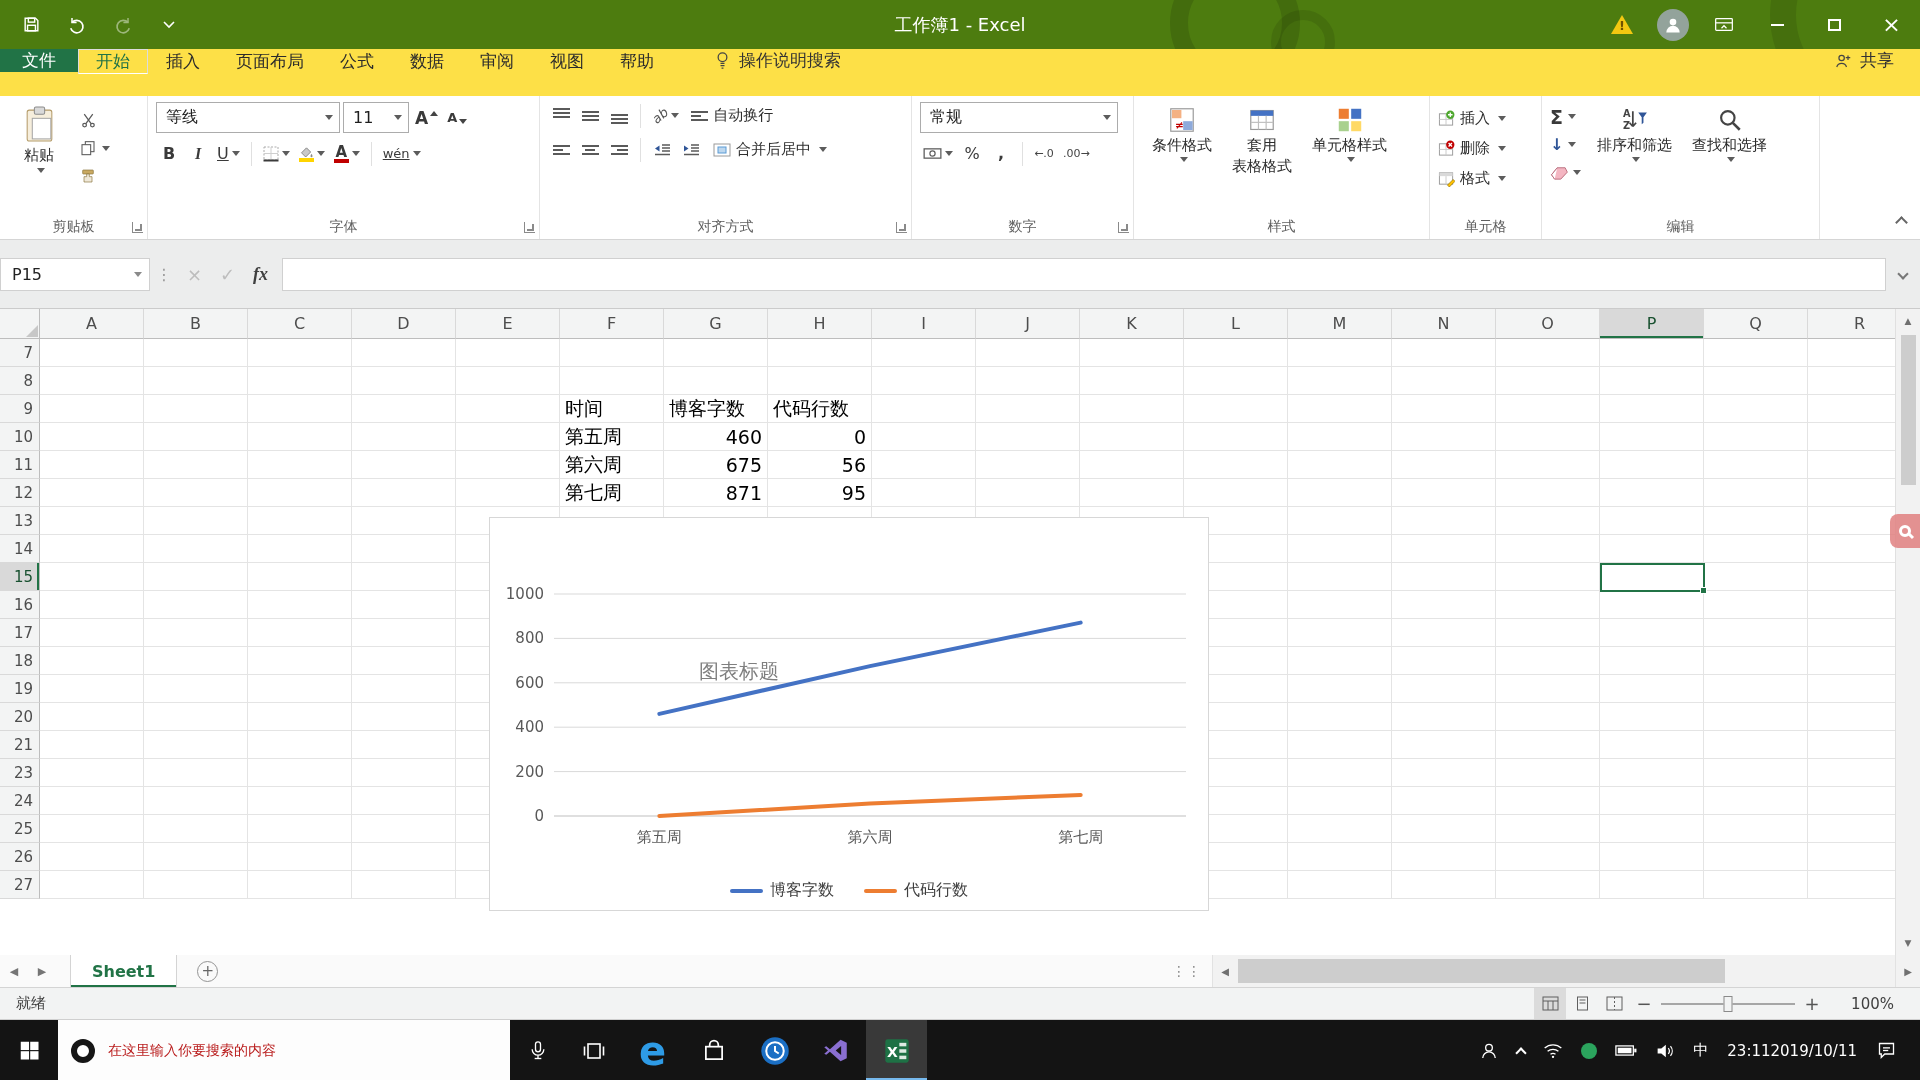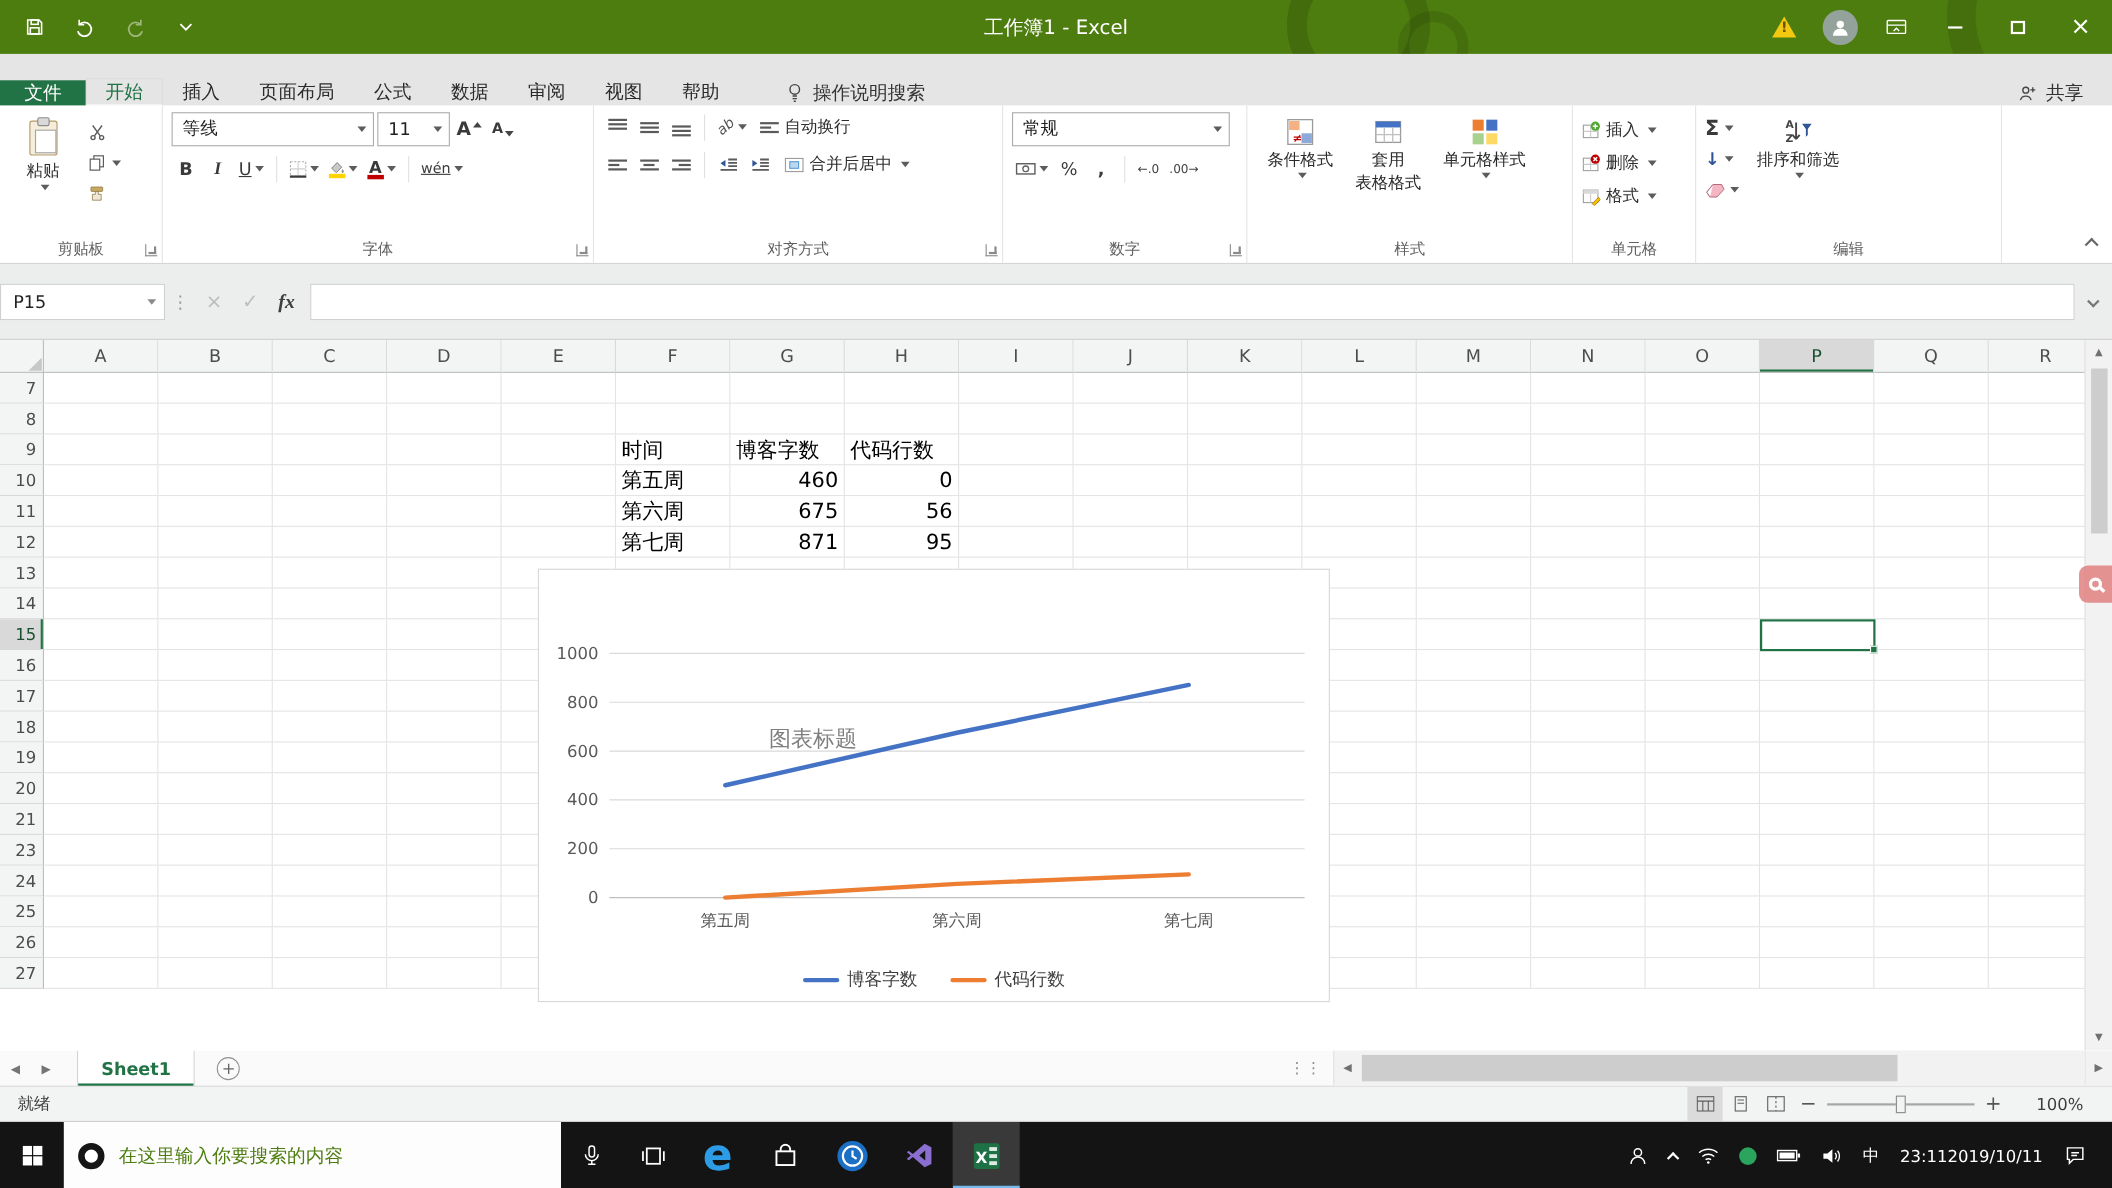--- a/index.html
+++ b/index.html
@@ -20,21 +20,21 @@
 .tb-right{margin-left:auto;display:flex;align-items:center;height:100%;z-index:2;}
 .tb-ic{width:50px;height:49px;display:flex;align-items:center;justify-content:center;position:relative;}
 .warn{position:relative;width:0;height:0;border-left:11px solid transparent;border-right:11px solid transparent;border-bottom:19px solid #F2C811;}
 .warn::after{content:"!";position:absolute;left:-3px;top:3px;font-size:13px;font-weight:bold;color:#6e5200;}
 .avatar{width:32px;height:32px;border-radius:50%;background:#93A39B;display:flex;align-items:center;justify-content:center;margin:0 10px;}
 .winbtn{width:57px;height:49px;display:flex;align-items:center;justify-content:center;font-size:22px;}
 .min-g{width:13px;height:2px;background:#fff;display:block;}
 .max-g{width:13px;height:12px;border:2px solid #fff;display:block;}
 
 
-.tabrow{flex:0 0 47px;background:#e5e5e5;display:flex;align-items:flex-end;}
+.tabrow{flex:0 0 47px;background:#fde047;display:flex;align-items:flex-start;}
 .filetab{background:#217346;color:#fff;padding:0 22px;display:flex;align-items:center;font-size:17px;}
 .rtab{padding:0 17px;display:flex;align-items:center;font-size:17px;color:#2b2b2b;border:1px solid transparent;}
 .rtab.active{border-color:#DCDCDC;border-bottom-color:#fff;color:#217346;}
 .tellme{display:flex;align-items:center;gap:8px;margin-left:42px;font-size:17px;color:#333;}
 .sharebtn{margin-left:auto;margin-right:26px;display:flex;align-items:center;gap:7px;font-size:17px;color:#333;}
 
 
 .ribbon{flex:0 0 144px;background:#fff;border-bottom:1px solid #D5D5D5;display:flex;position:relative;}
 .rgroup{position:relative;border-right:1px solid #E4E4E4;padding:6px 6px 24px 8px;display:flex;}
 .rgroup.fg{flex-direction:column;align-items:flex-start;}
@@ -139,21 +139,21 @@
 .zoom-out,.zoom-in{width:28px;text-align:center;font-size:18px;color:#555;}
 .zoomtrack{width:134px;height:2px;background:#A6A6A6;position:relative;margin:0 3px;}
 .zoomthumb{position:absolute;left:50%;top:-7px;width:9px;height:16px;background:#F2F3F3;border:1px solid #8a8a8a;transform:translateX(-50%);}
 .zoomlabel{width:62px;text-align:right;margin:0 26px 0 6px;}
 
 
 .taskbar{flex:0 0 61px;background:#141414;display:flex;align-items:stretch;color:#fff;}
 .tb-start{width:58px;display:flex;align-items:center;justify-content:center;}
 .tb-search{width:452px;background:#FDFDFD;display:flex;align-items:center;gap:13px;padding:0 13px;}
 .cortana{width:24px;height:24px;border-radius:50%;border:6px solid #161616;background:#fff;}
-.tb-search-text{color:#4d7c0f;font-size:17px;white-space:nowrap;}
+.tb-search-text{color:#b91c1c;font-size:14px;white-space:nowrap;}
 .tbbtn{width:56px;display:flex;align-items:center;justify-content:center;}
 .tb-app{width:61px;display:flex;align-items:center;justify-content:center;position:relative;}
 .tb-app.active{background:rgba(255,255,255,.16);box-shadow:inset 0 -3px 0 #76B9ED;}
 .edge-e{font-size:40px;font-weight:bold;color:#2E9BE6;line-height:40px;}
 .tray{margin-left:auto;display:flex;align-items:center;}
 .trayic{padding:0 9px;display:flex;align-items:center;justify-content:center;height:100%;font-size:15px;}
 .greendot{width:16px;height:16px;border-radius:50%;background:#2BA45D;display:block;}
 .tb-clock{display:flex;align-items:flex-start;justify-content:center;line-height:20px;font-size:15px;padding:0 10px;}
 .tb-desktop{width:8px;border-left:1px solid #5a5a5a;margin-left:6px;}
 .chev-up-w{width:8px;height:8px;border-left:2px solid #fff;border-top:2px solid #fff;transform:rotate(45deg);margin-top:4px;display:block;}
@@ -551,20 +551,28 @@
         </div>
       </div>
       <div class="bigb">
         <svg width="26" height="26" viewBox="0 0 24 24">
             <text x="1" y="9" font-size="9" fill="#444" font-weight="bold">A</text>
             <text x="1" y="20" font-size="9" fill="#444" font-weight="bold">Z</text>
             <path d="M10 4 v14 M10 18 l-3 -3.5 M10 18 l3 -3.5" stroke="#444" stroke-width="1.6" fill="none"></path>
             <path d="M15 5 h8 l-3.2 4.5 v5 l-1.6 1.5 v-6.5 z" fill="#2F5597"></path>
           </svg>
         <span>排序和筛选</span>
+        <span class="dd"></span>
+      </div>
+      <div class="bigb">
+        <svg width="26" height="26" viewBox="0 0 24 24" fill="none">
+            <circle cx="10" cy="10" r="6.2" stroke="#444" stroke-width="2"></circle>
+            <line x1="14.6" y1="14.6" x2="21" y2="21" stroke="#444" stroke-width="2.4"></line>
+          </svg>
+        <span>查找和选择</span>
         <span class="dd"></span>
       </div>
       <span class="glabel">编辑</span>
     </div>
 
     <div class="rib-collapse"></div>
   </div>
 
   <div class="formulabar">
     <div class="namebox">

